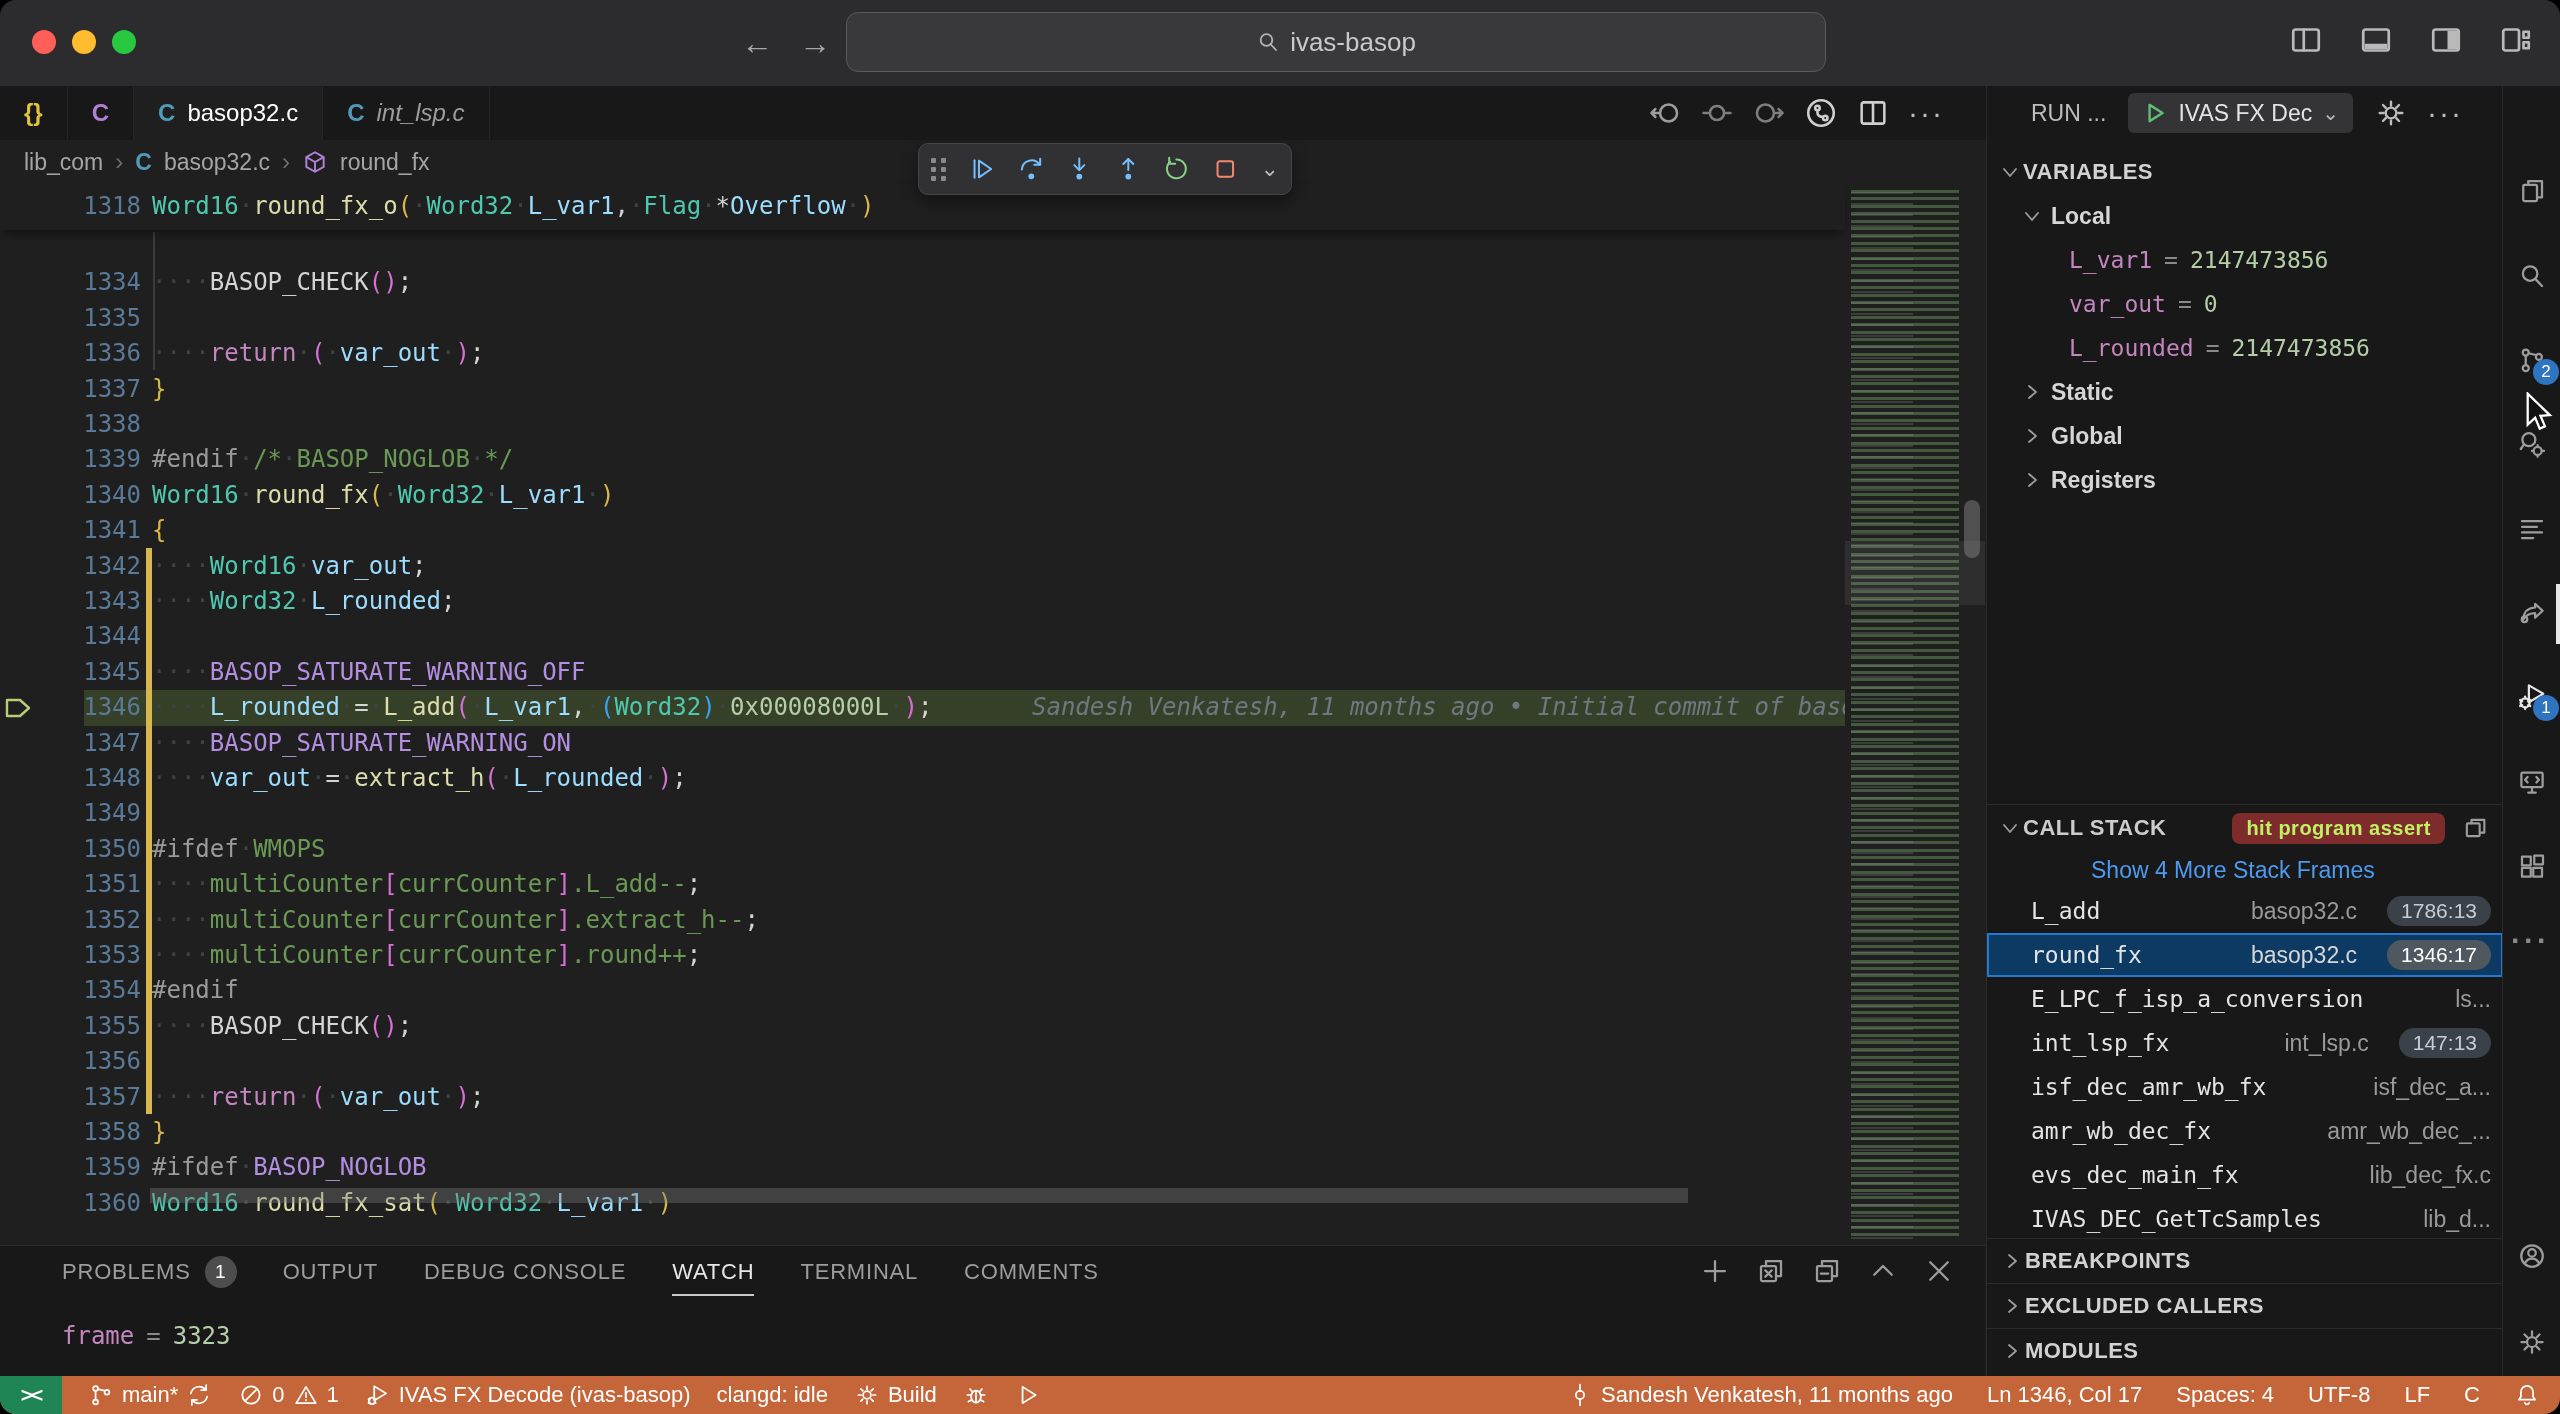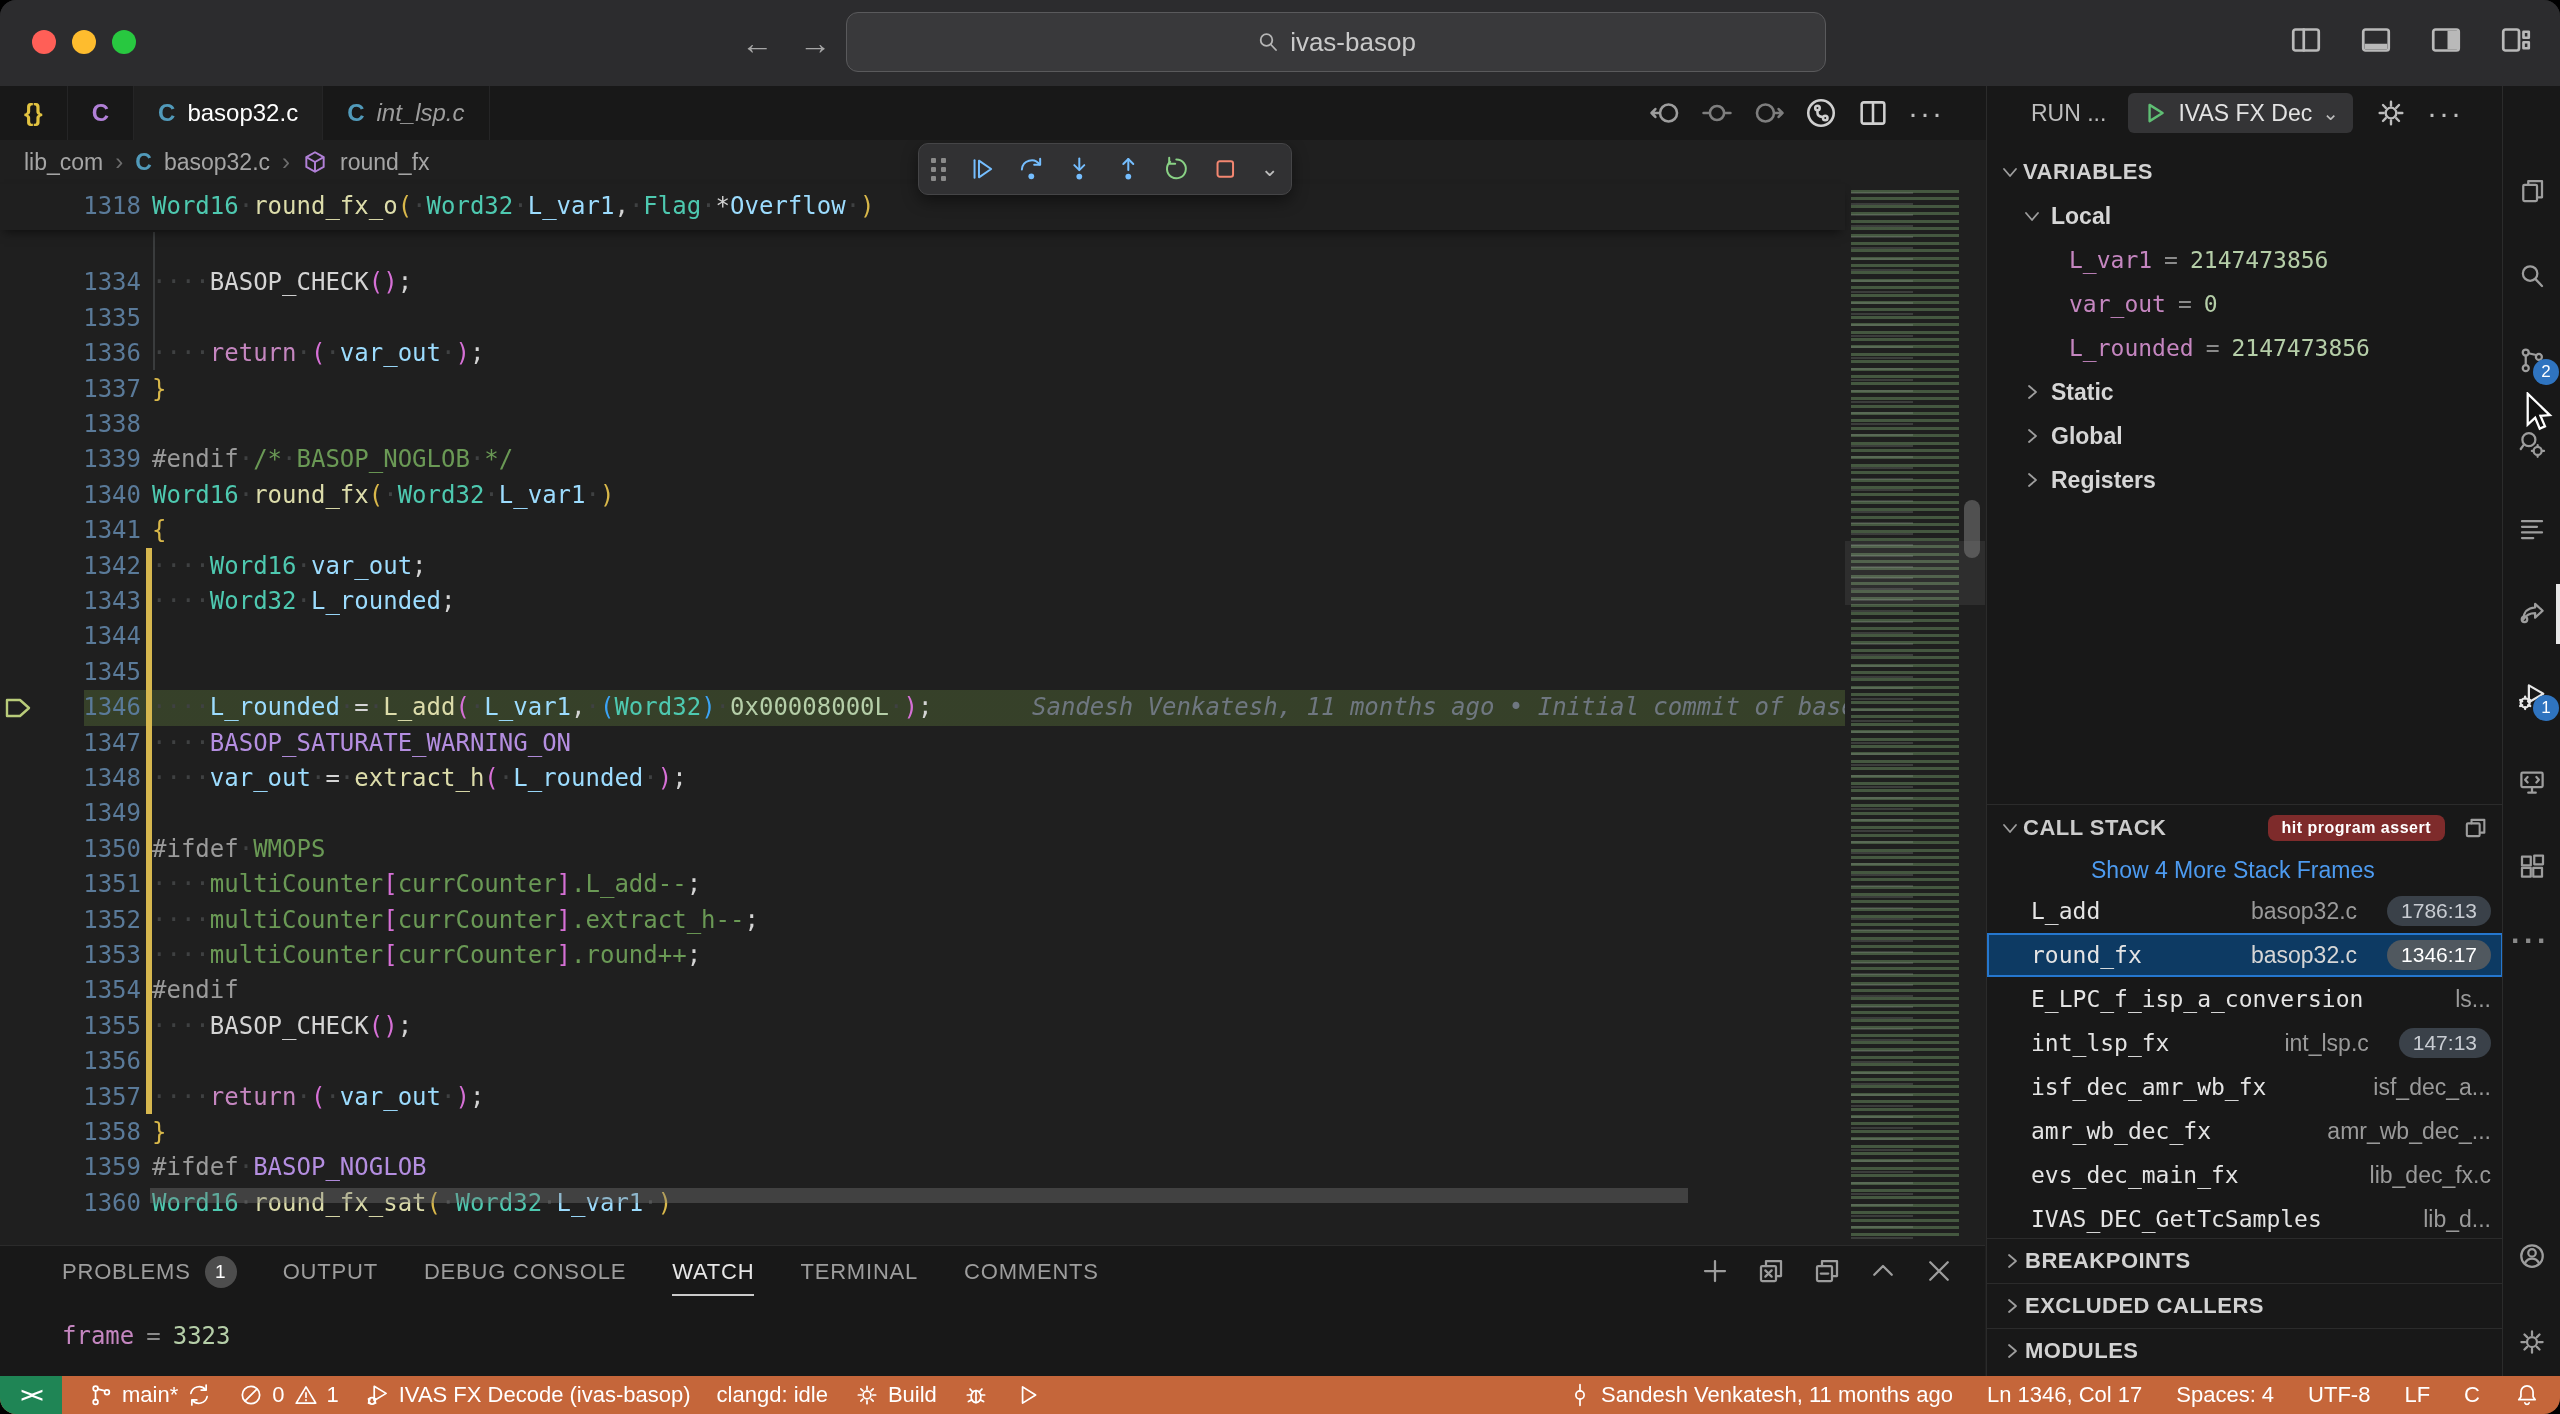--- a/index.html
+++ b/index.html
@@ -75,21 +75,21 @@
   .chev{width:26px;height:26px;flex:0 0 26px}
   .chev svg{width:26px;height:26px}
   .chev.right{transform:rotate(-90deg)}
   .shead{display:flex;align-items:center;height:44px;font-weight:bold;letter-spacing:.5px;padding-left:10px;font-size:22px;color:#d2d2d2}
   #vars{position:absolute;left:0;top:10px;width:516px}
   .vgroup{display:flex;align-items:center;height:44px;font-weight:bold;padding-left:32px;gap:6px;color:#d6d6d6}
   .vitem{display:flex;align-items:center;height:44px;padding-left:82px;font-family:"DejaVu Sans Mono",monospace;font-size:23px;gap:12px}
   .vname{color:#C586C0}.veq{color:#8a8a8a}.vval{color:#B5CEA8}
   #callstack{position:absolute;left:0;top:664px;width:516px;border-top:1px solid #2b2b2b}
   #cs-head{display:flex;align-items:center;height:46px;padding-left:10px;font-weight:bold;font-size:22px;letter-spacing:.5px}
-  #cs-badge{margin-left:auto;background:#7E2B2B;color:#ffffff;font-size:16px;font-weight:bold;padding:4px 14px;border-radius:8px;white-space:nowrap}
+  #cs-badge{margin-left:auto;background:#7E2B2B;color:#bef264;font-size:20px;font-weight:bold;padding:4px 14px;border-radius:8px;white-space:nowrap}
   #cs-copy{margin:0 14px 0 16px}
   #cs-link{height:38px;display:flex;align-items:center;padding-left:104px;color:#4d9bf0;font-size:23px}
   .frame{display:flex;align-items:center;height:44px;padding:0 12px 0 44px;gap:30px}
   .frame .fn{font-family:"DejaVu Sans Mono",monospace;color:#e4e4e4;white-space:nowrap}
   .frame .file{color:#9a9a9a;white-space:nowrap;overflow:hidden;text-overflow:ellipsis;flex:1 1 auto;text-align:right}
   .frame .pos{flex:0 0 auto;background:#3a4149;color:#c8ccd2;border-radius:20px;padding:3px 14px;font-size:21px}
   .frame.sel{background:#0d3a63;outline:2px solid #2577cf;outline-offset:-2px}
   .frame.sel .file{color:#d6d6d6}
   .frame.sel .pos{background:#50585f;color:#fff}
   #lower-sections{position:absolute;left:0;top:1098px;width:516px}
@@ -269,21 +269,21 @@
         <div class="code-row" style="top:70.8px"><span class="gut">1335</span><span class="ct"></span></div>
         <div class="code-row" style="top:106.19999999999999px"><span class="gut">1336</span><span class="ct"><span class="tk-ws">····</span><span class="tk-kw">return</span><span class="tk-ws">·</span><span class="tk-b2">(</span><span class="tk-ws">·</span><span class="tk-id">var_out</span><span class="tk-ws">·</span><span class="tk-b2">)</span><span class="tk-d">;</span></span></div>
         <div class="code-row" style="top:141.6px"><span class="gut">1337</span><span class="ct"><span class="tk-b1">}</span></span></div>
         <div class="code-row" style="top:177px"><span class="gut">1338</span><span class="ct"></span></div>
         <div class="code-row" style="top:212.39999999999998px"><span class="gut">1339</span><span class="ct"><span class="tk-pp">#endif</span><span class="tk-ws">·</span><span class="tk-cm">/*</span><span class="tk-ws">·</span><span class="tk-cm">BASOP_NOGLOB</span><span class="tk-ws">·</span><span class="tk-cm">*/</span></span></div>
         <div class="code-row" style="top:247.79999999999998px"><span class="gut">1340</span><span class="ct"><span class="tk-t">Word16</span><span class="tk-ws">·</span><span class="tk-fn">round_fx</span><span class="tk-b1">(</span><span class="tk-ws">·</span><span class="tk-t">Word32</span><span class="tk-ws">·</span><span class="tk-id">L_var1</span><span class="tk-ws">·</span><span class="tk-b1">)</span></span></div>
         <div class="code-row" style="top:283.2px"><span class="gut">1341</span><span class="ct"><span class="tk-b1">{</span></span></div>
         <div class="code-row" style="top:318.59999999999997px"><span class="gut">1342</span><span class="ct"><span class="tk-ws">····</span><span class="tk-t">Word16</span><span class="tk-ws">·</span><span class="tk-id">var_out</span><span class="tk-d">;</span></span></div>
         <div class="code-row" style="top:354px"><span class="gut">1343</span><span class="ct"><span class="tk-ws">····</span><span class="tk-t">Word32</span><span class="tk-ws">·</span><span class="tk-id">L_rounded</span><span class="tk-d">;</span></span></div>
         <div class="code-row" style="top:389.4px"><span class="gut">1344</span><span class="ct"></span></div>
-        <div class="code-row" style="top:424.79999999999995px"><span class="gut">1345</span></div>
+        <div class="code-row" style="top:424.79999999999995px"><span class="gut">1345</span><span class="ct"><span class="tk-ws">····</span><span class="tk-mac">BASOP_SATURATE_WARNING_OFF</span></span></div>
         <div class="code-row cur" style="top:460.2px"><svg class="dbg-arrow" width="30" height="26" viewBox="0 0 30 26">
             <path d="M3 5h13l9 8-9 8H3z" fill="none" stroke="#b9cc7a" stroke-width="2.4" stroke-linejoin="round"></path>
           </svg><span class="gut">1346</span><span class="ct"><span class="tk-ws">····</span><span class="tk-id">L_rounded</span><span class="tk-ws">·</span><span class="tk-d">=</span><span class="tk-ws">·</span><span class="tk-fn">L_add</span><span class="tk-b2">(</span><span class="tk-ws">·</span><span class="tk-id">L_var1</span><span class="tk-d">,</span><span class="tk-ws">·</span><span class="tk-b3">(</span><span class="tk-t">Word32</span><span class="tk-b3">)</span><span class="tk-ws">·</span><span class="tk-num">0x00008000L</span><span class="tk-ws">·</span><span class="tk-b2">)</span><span class="tk-d">;</span></span><span class="blame">Sandesh Venkatesh, 11 months ago • Initial commit of base</span></div>
         <div class="code-row" style="top:495.59999999999997px"><span class="gut">1347</span><span class="ct"><span class="tk-ws">····</span><span class="tk-mac">BASOP_SATURATE_WARNING_ON</span></span></div>
         <div class="code-row" style="top:531px"><span class="gut">1348</span><span class="ct"><span class="tk-ws">····</span><span class="tk-id">var_out</span><span class="tk-ws">·</span><span class="tk-d">=</span><span class="tk-ws">·</span><span class="tk-fn">extract_h</span><span class="tk-b2">(</span><span class="tk-ws">·</span><span class="tk-id">L_rounded</span><span class="tk-ws">·</span><span class="tk-b2">)</span><span class="tk-d">;</span></span></div>
         <div class="code-row" style="top:566.4px"><span class="gut">1349</span><span class="ct"></span></div>
         <div class="code-row" style="top:601.8px"><span class="gut">1350</span><span class="ct"><span class="tk-pp">#ifdef</span><span class="tk-ws">·</span><span class="tk-cm">WMOPS</span></span></div>
         <div class="code-row" style="top:637.1999999999999px"><span class="gut">1351</span><span class="ct"><span class="tk-ws">····</span><span class="tk-cm">multiCounter</span><span class="tk-b2">[</span><span class="tk-cm">currCounter</span><span class="tk-b2">]</span><span class="tk-cm">.L_add--</span><span class="tk-d">;</span></span></div>
         <div class="code-row" style="top:672.6px"><span class="gut">1352</span><span class="ct"><span class="tk-ws">····</span><span class="tk-cm">multiCounter</span><span class="tk-b2">[</span><span class="tk-cm">currCounter</span><span class="tk-b2">]</span><span class="tk-cm">.extract_h--</span><span class="tk-d">;</span></span></div>
         <div class="code-row" style="top:708px"><span class="gut">1353</span><span class="ct"><span class="tk-ws">····</span><span class="tk-cm">multiCounter</span><span class="tk-b2">[</span><span class="tk-cm">currCounter</span><span class="tk-b2">]</span><span class="tk-cm">.round++</span><span class="tk-d">;</span></span></div>

